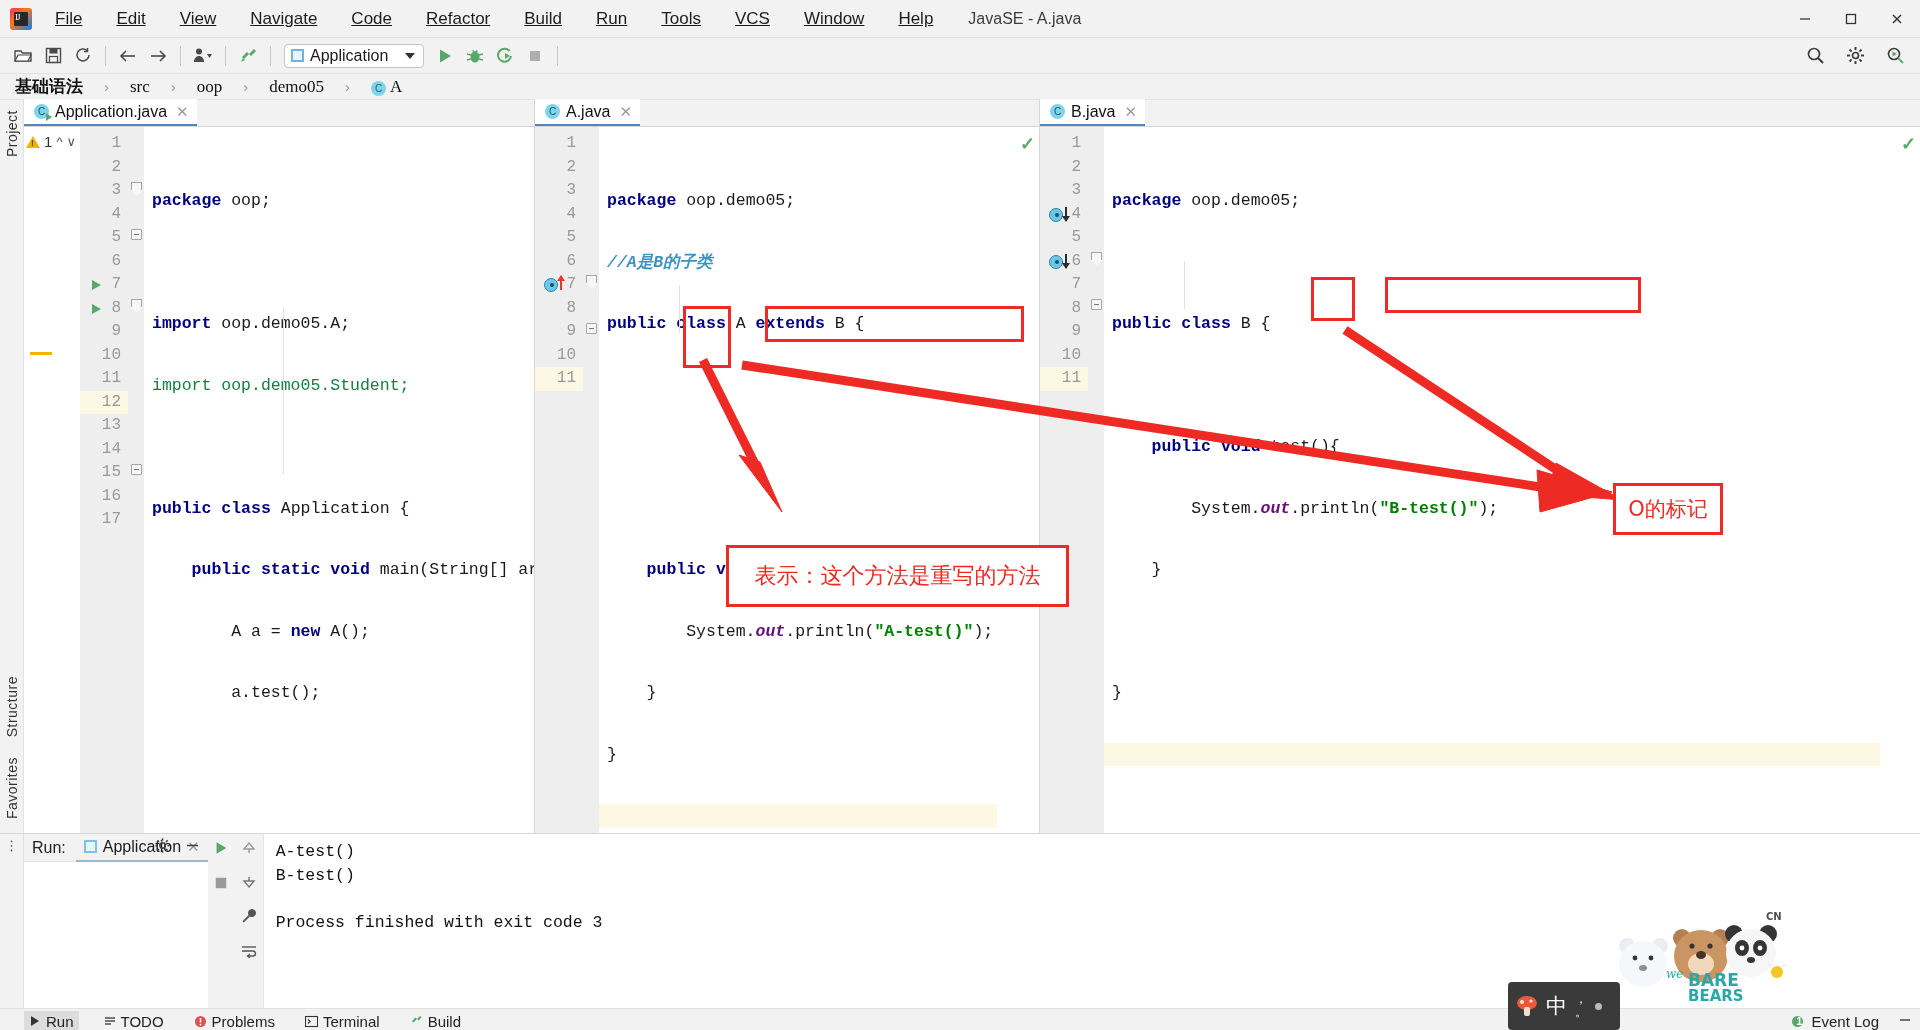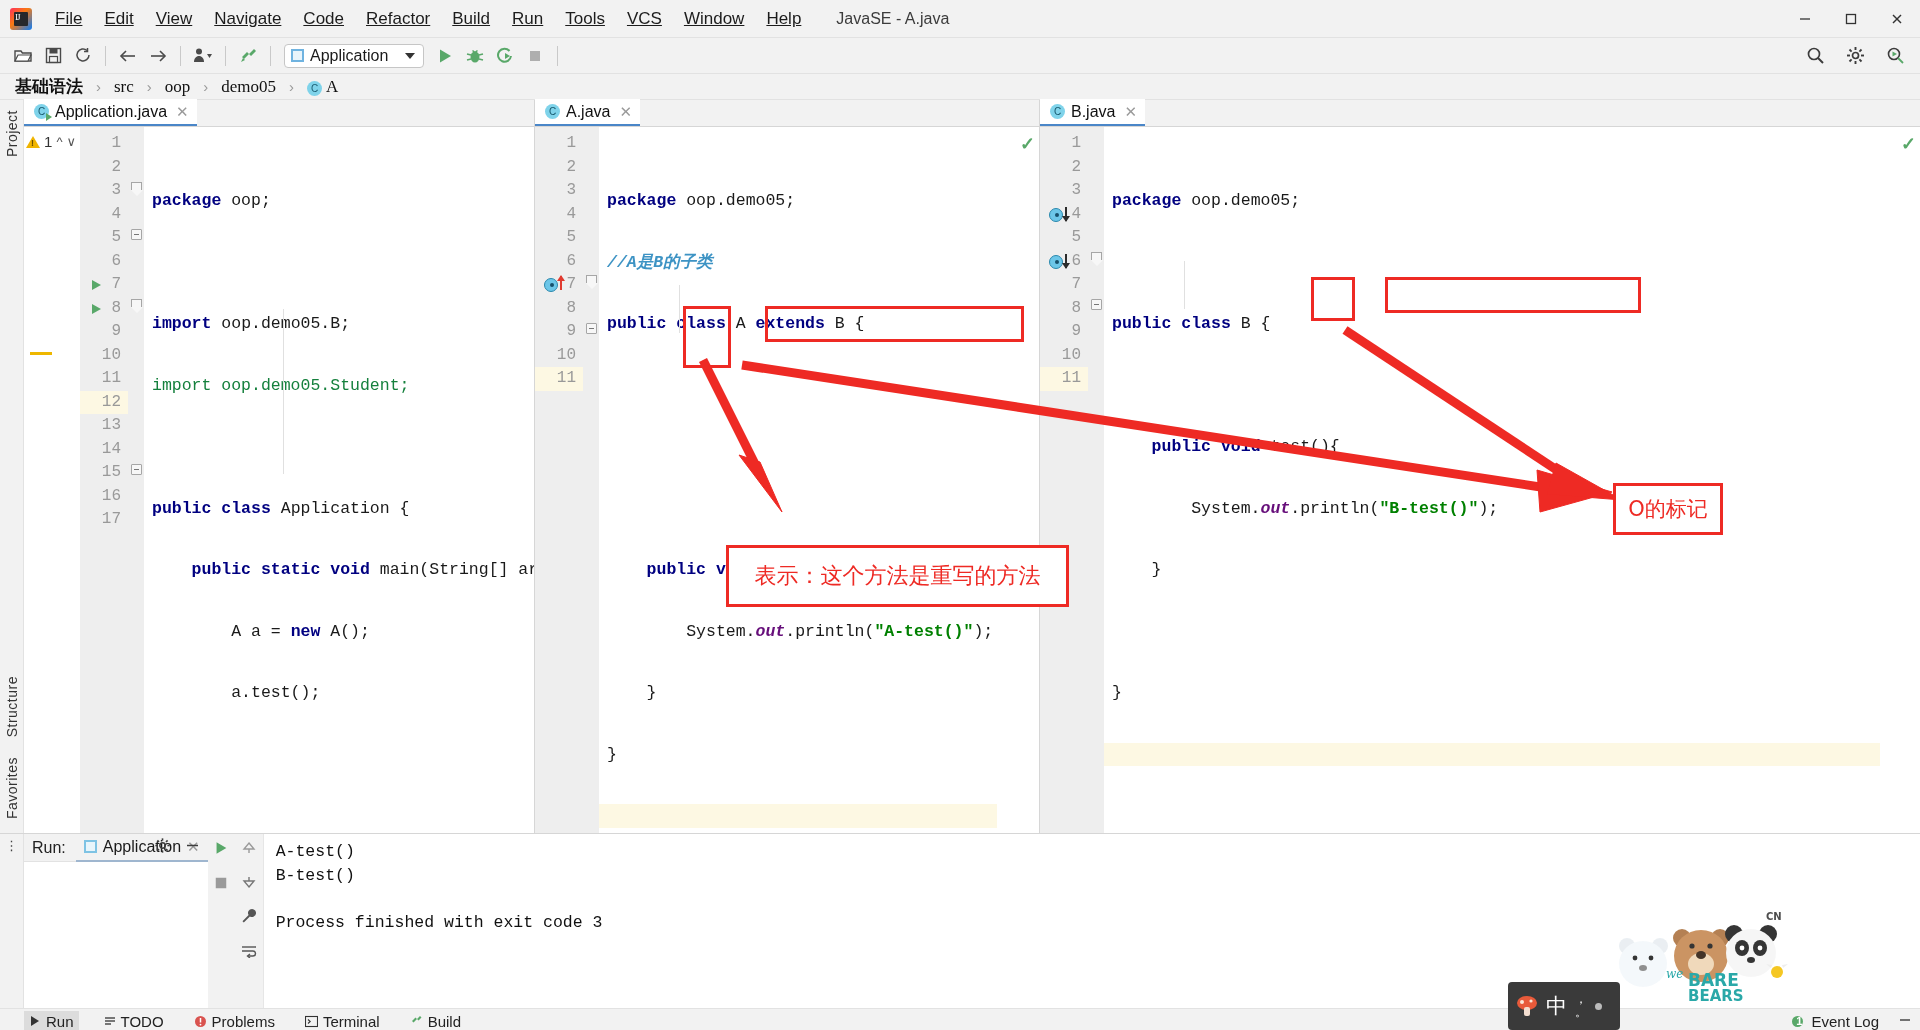--- a/index.html
+++ b/index.html
@@ -25,21 +25,21 @@
     position:relative; flex:none;
   }
   .ij-logo::after{
     content:""; position:absolute; left:4px; top:4px; right:4px; bottom:4px;
     background:#27282c; border-radius:1px;
   }
   .ij-logo span{
     position:absolute; z-index:2; color:#fff; font-size:9px; left:5px; top:4px;
     font-family:"Liberation Serif",serif; letter-spacing:-1px;
   }
-  .menu { display:flex; align-items:center; gap:0px; }
+  .menu { display:flex; align-items:center; gap:12px; }
   .menu-item {
     padding:4px 11px; font-size:17px; color:#1c1c1c; cursor:default;
     white-space:nowrap;
   }
   .menu-item u { text-decoration:underline; }
   .win-title { margin-left:24px; font-size:16px; color:#3c3c3c; }
   .win-buttons{ position:absolute; right:0; top:0; height:38px; display:flex; }
   .win-btn{ width:46px; height:38px; display:flex; align-items:center; justify-content:center; color:#333; }
 
   
@@ -53,21 +53,21 @@
     display:flex; align-items:center; gap:6px; height:24px; padding:0 8px 0 6px;
     background:#fff; border:1px solid #c6c6c6; border-radius:4px; margin:0 6px;
     font-size:16px; min-width:140px;
   }
   .runcfg .sq{ width:13px; height:13px; border:2px solid #6fb3e0; background:#e8f4fb;}
   .caret{ width:0;height:0;border-left:5px solid transparent;border-right:5px solid transparent;border-top:6px solid #333; margin-left:auto;}
   .tb-right{ position:absolute; right:10px; display:flex; align-items:center; gap:10px;}
 
   
   .breadcrumb{
-    height:26px; display:flex; align-items:center; gap:8px; padding:0 10px;
+    height:26px; display:flex; align-items:center; gap:16px; padding:0 10px;
     background:#f2f2f2; font-size:16px; border-bottom:1px solid #e2e2e2;
   }
   .bc-item{ padding:0 5px; color:#111; font-family:"Liberation Serif",serif; font-size:17px;}
   .bc-item.bold{ font-weight:bold; }
   .bc-sep{ color:#9a9a9a; font-size:15px; }
   .bc-cls{
     width:15px;height:15px;border-radius:50%;background:#7fd3ea;color:#1a5e73;
     font-size:10px;display:inline-flex;align-items:center;justify-content:center;
     margin-right:4px; font-family:"Liberation Sans",sans-serif;
   }
@@ -461,21 +461,21 @@
           <div class="foldcol">
             <div class="fold vee" style="top:55px"></div>
             <div class="fold minus" style="top:102px"></div>
             <div class="fold vee" style="top:172px"></div>
             <div class="fold minus" style="top:337px"></div>
           </div>
           <div class="code">
             <div class="vline" style="left:139px; top:182px; height:165px;"></div>
             <div class="cl"><span class="kw">package</span> <span class="blk">oop;</span></div>
             <div class="cl"></div>
-            <div class="cl"><span class="kw">import</span> <span class="blk">oop.demo05.B;</span></div>
+            <div class="cl"><span class="kw">import</span> <span class="blk">oop.demo05.A;</span></div>
             <div class="cl"><span class="dim">import oop.demo05.Student;</span></div>
             <div class="cl"></div>
             <div class="cl"><span class="kw">public class</span> <span class="blk">Application {</span></div>
             <div class="cl"><span class="blk">    </span><span class="kw">public static void</span> <span class="blk">main(String[] args) {</span></div>
             <div class="cl"><span class="blk">        A a = </span><span class="kw">new</span><span class="blk"> A();</span></div>
             <div class="cl"><span class="blk">        a.test();</span></div>
             <div class="cl"></div>
             
             
             

